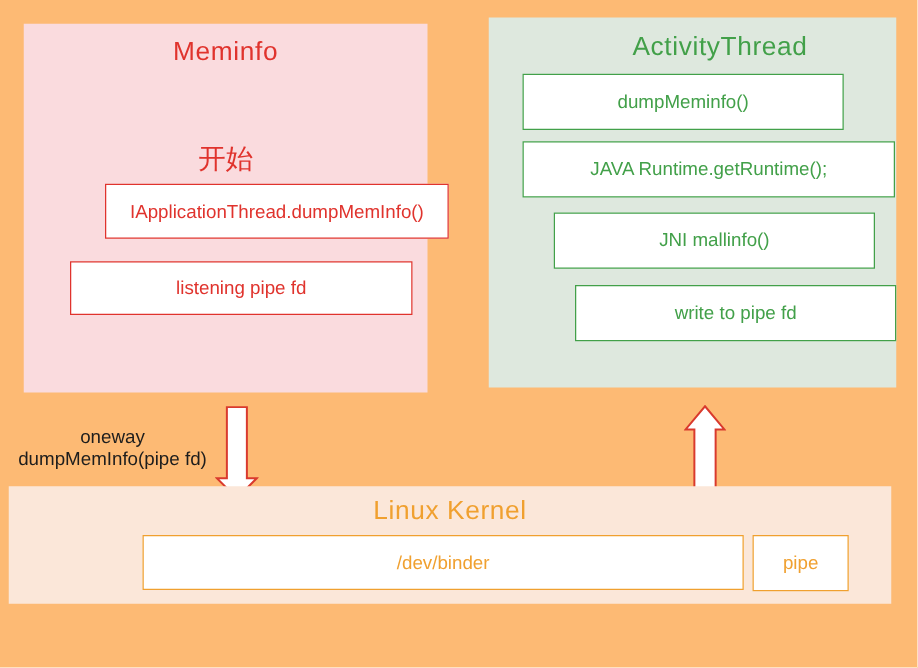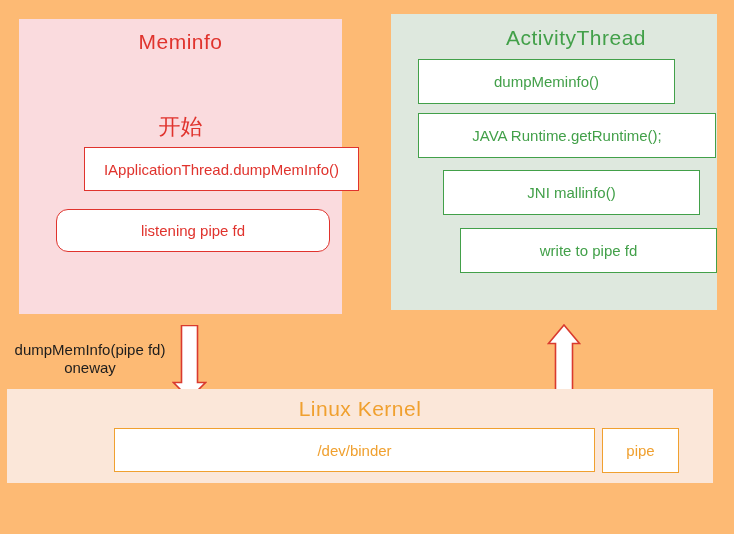--- a/index.html
+++ b/index.html
@@ -50,21 +50,21 @@
     width: 100%;
     text-align: center;
     font-size: 22px;
     color: var(--red);
   }
   .red-box {
     border: 1px solid var(--red);
     color: var(--red);
   }
   #meminfo-step-0 { left: 37px; top: 128px; width: 275px; height: 44px; margin-left: 28px; }
-  #meminfo-step-1 { left: 37px; top: 190px; width: 274px; height: 43px; border-radius: 12px; }
+  #meminfo-step-1 { left: 37px; top: 190px; width: 274px; height: 43px; }
 
   
   #activity-panel {
     left: 391px; top: 14px;
     width: 326px; height: 296px;
     background: var(--green-bg);
   }
   #activity-panel .panel-title {
     margin-top: 12px;
     color: var(--green);
@@ -125,22 +125,22 @@
 
   <div class="panel" id="activity-panel">
     <div class="panel-title">ActivityThread</div>
     <div class="step-box green-box" id="activity-step-0">dumpMeminfo()</div>
     <div class="step-box green-box" id="activity-step-1">JAVA Runtime.getRuntime();</div>
     <div class="step-box green-box" id="activity-step-2">JNI mallinfo()</div>
     <div class="step-box green-box" id="activity-step-3">write to pipe fd</div>
   </div>
 
   <div id="call-label">
+    <div>oneway</div>
     <div>dumpMemInfo(pipe fd)</div>
-    <div>oneway</div>
   </div>
 
   <div id="down-arrow">
     <svg class="arrow-shape" width="35" height="75" viewBox="0 0 35 75">
       <polygon points="9.5,0.5 25.5,0.5 25.5,57.5 33.5,57.5 17.5,73.5 1.5,57.5 9.5,57.5" fill="#ffffff" stroke="#d93a2e" stroke-width="1.6" stroke-linejoin="miter"></polygon>
     </svg>
   </div>
 
   <div id="up-arrow">
     <svg class="arrow-shape" width="34" height="81" viewBox="0 0 34 81">

